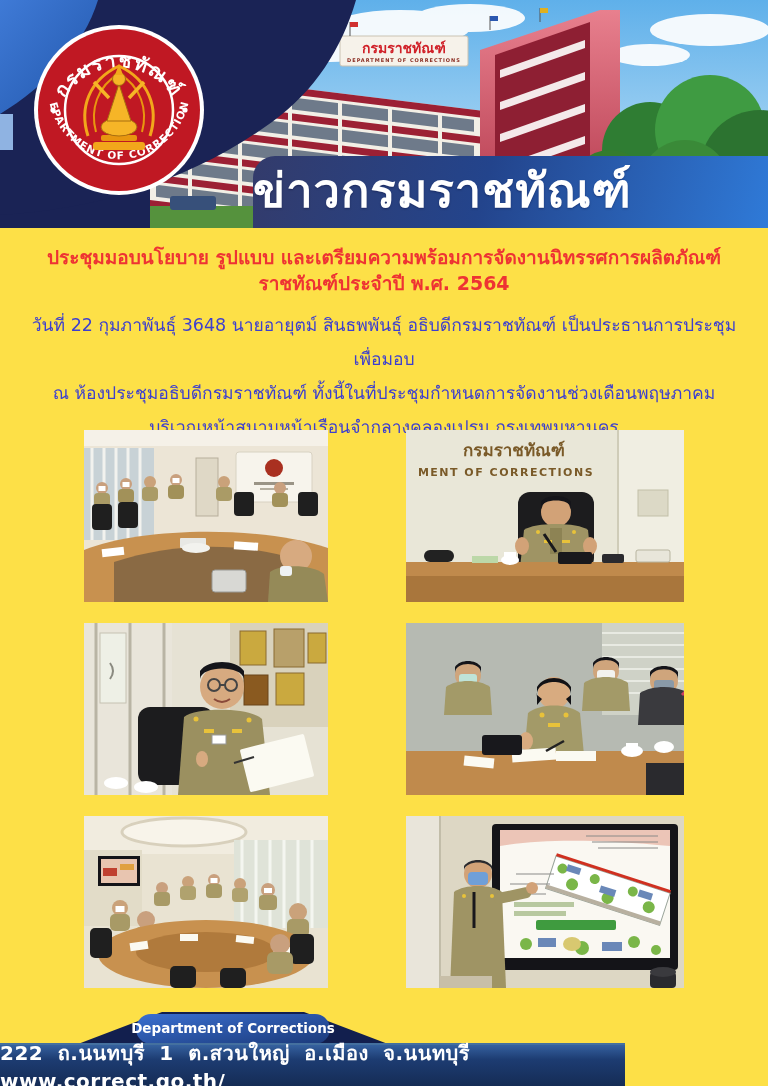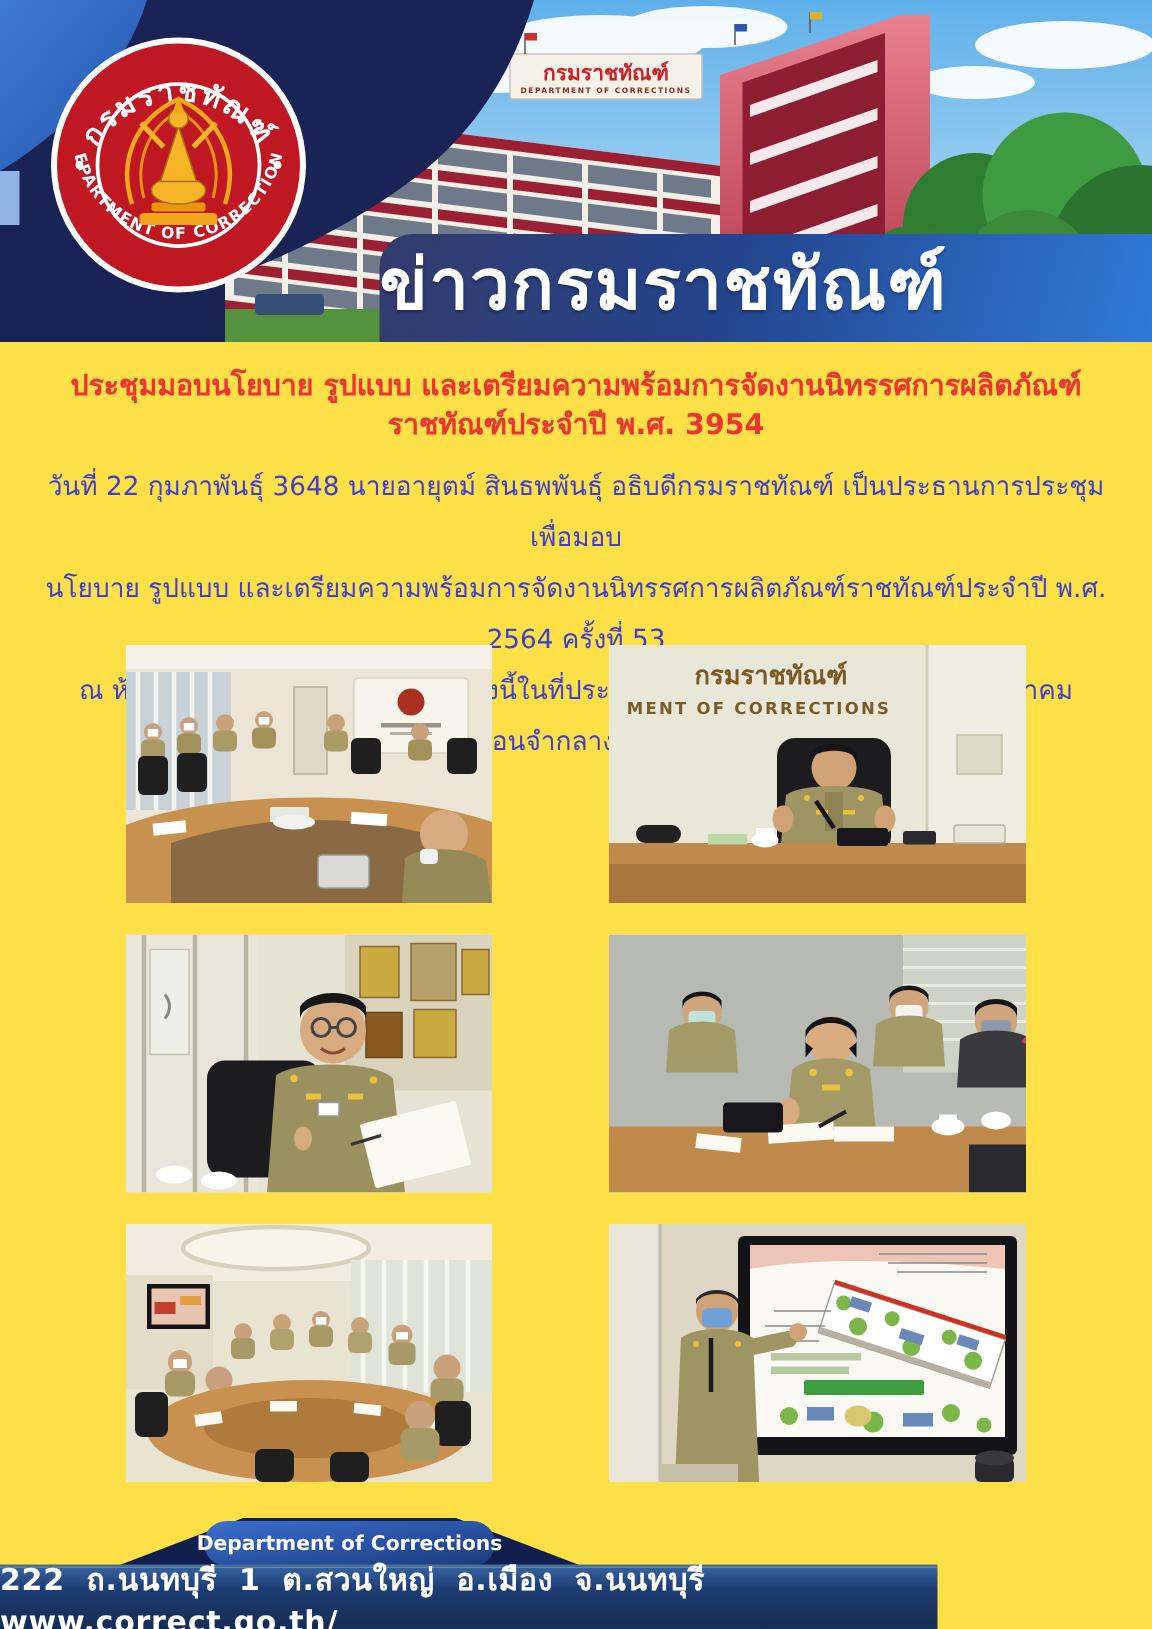--- a/index.html
+++ b/index.html
@@ -181,23 +181,22 @@
         <line x1="96" y1="74" x2="111" y2="58" stroke="#f6b527" stroke-width="3.5"></line>
       </g>
     </svg>
 
     <div class="banner">
       <div class="banner-title">ข่าวกรมราชทัณฑ์</div>
     </div>
   </div>
 
   <div class="article">
-    <div class="headline">ประชุมมอบนโยบาย รูปแบบ และเตรียมความพร้อมการจัดงานนิทรรศการผลิตภัณฑ์ราชทัณฑ์ประจำปี พ.ศ. 3954</div>
+    <div class="headline">ประชุมมอบนโยบาย รูปแบบ และเตรียมความพร้อมการจัดงานนิทรรศการผลิตภัณฑ์ราชทัณฑ์ประจำปี พ.ศ. 2564</div>
     <div class="body-line">วันที่ 22 กุมภาพันธุ์ 3648 นายอายุตม์ สินธพพันธุ์ อธิบดีกรมราชทัณฑ์ เป็นประธานการประชุมเพื่อมอบ</div>
-    <div class="body-line">นโยบาย รูปแบบ และเตรียมความพร้อมการจัดงานนิทรรศการผลิตภัณฑ์ราชทัณฑ์ประจำปี พ.ศ. 2564 ครั้งที่ 53</div>
     <div class="body-line">ณ ห้องประชุมอธิบดีกรมราชทัณฑ์ ทั้งนี้ในที่ประชุมกำหนดการจัดงานช่วงเดือนพฤษภาคม</div>
     <div class="body-line">บริเวณหน้าสนามหน้าเรือนจำกลางคลองเปรม กรุงเทพมหานคร</div>
   </div>
 
   <div class="photos">
 
     <div class="photo-row">
 
       <div class="photo">
         <svg width="244" height="172" viewBox="0 0 244 172">

